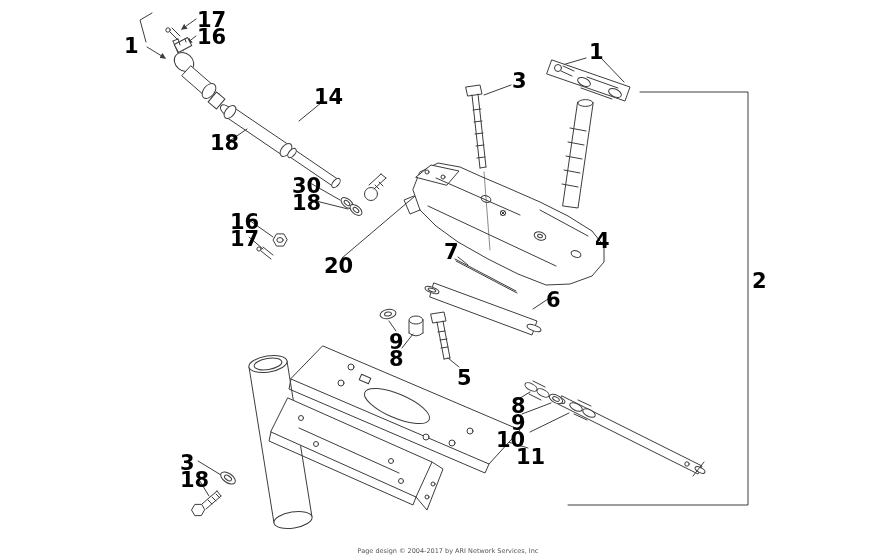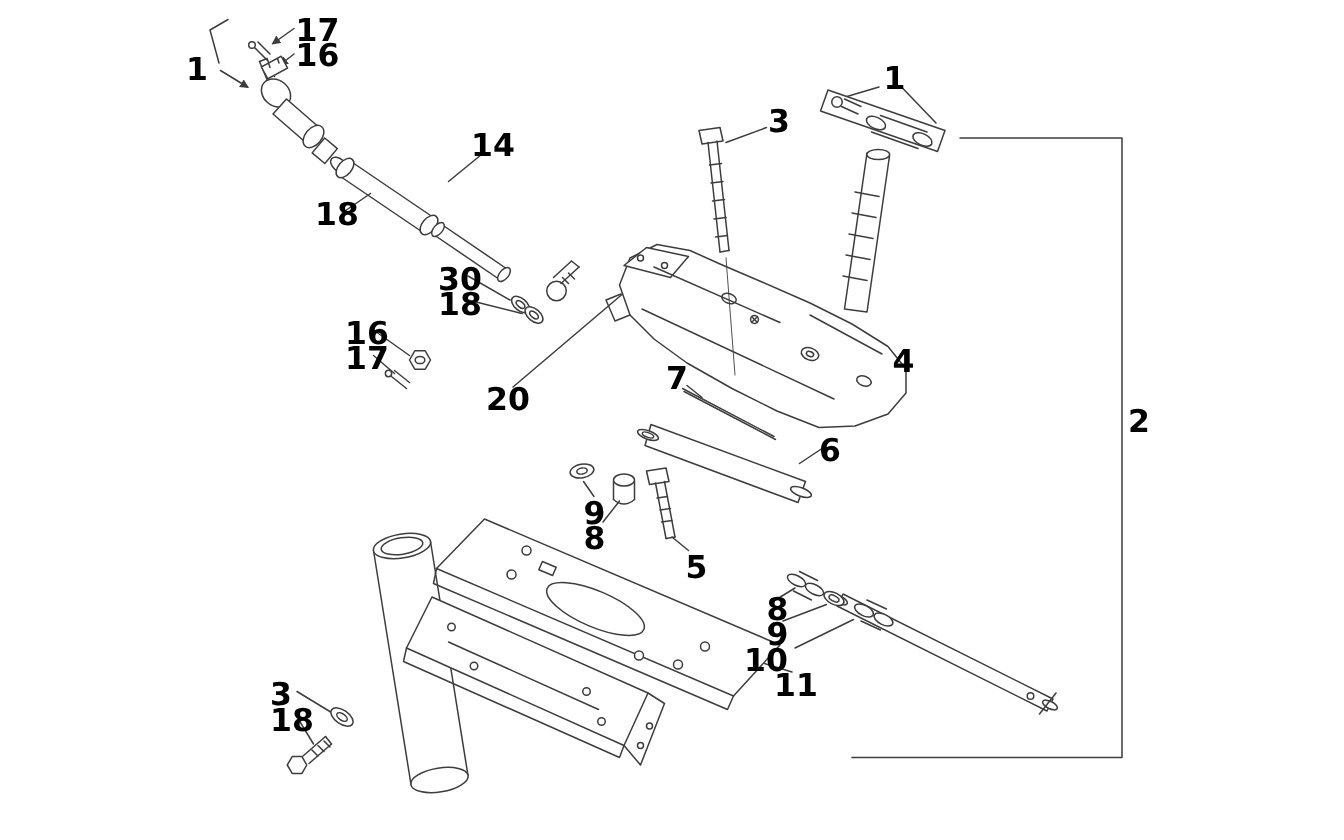--- a/index.html
+++ b/index.html
@@ -299,13 +299,14 @@
   <div class="callout" style="left:389px;top:332px">9</div>
   <div class="callout" style="left:389px;top:349px">8</div>
   <div class="callout" style="left:457px;top:368px">5</div>
   <div class="callout" style="left:511px;top:396px">8</div>
   <div class="callout" style="left:511px;top:413px">9</div>
   <div class="callout" style="left:496px;top:430px">10</div>
   <div class="callout" style="left:516px;top:447px">11</div>
   <div class="callout" style="left:180px;top:453px">3</div>
   <div class="callout" style="left:180px;top:470px">18</div>
 
+  <div class="footer">Page design © 2004-2017 by ARI Network Services, Inc</div>
 </div>
 
 </body></html>

